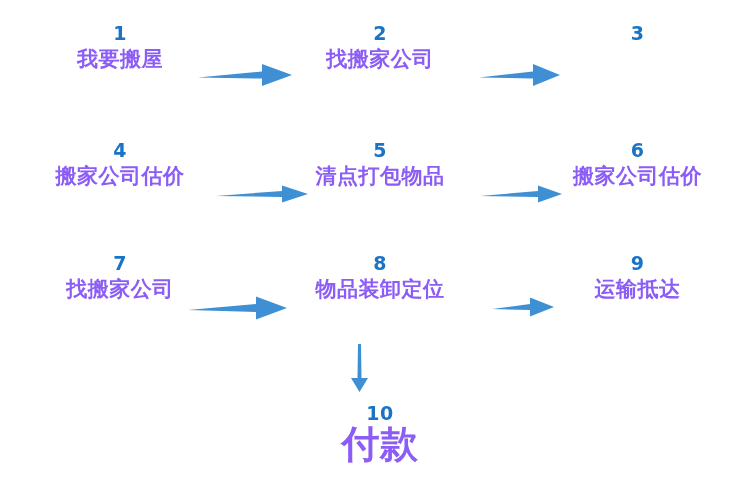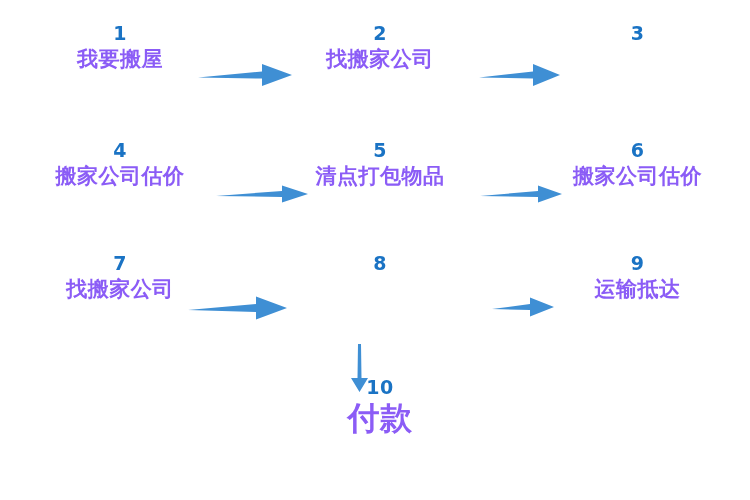--- a/index.html
+++ b/index.html
@@ -36,42 +36,42 @@
     color: #1a73c4;
   }
   .step-label {
     font-size: 21px;
     font-weight: bold;
     line-height: 30px;
     letter-spacing: 0.5px;
     color: #8b5cf6;
   }
   .step.big .step-label {
-    font-size: 32px;
+    font-size: 38px;
     line-height: 40px;
   }
 
   
   .arrow {
     position: absolute;
   }
   .arrow svg {
     display: block;
     overflow: visible;
   }
 
   
   .col-1 { left: 30px;  width: 180px; }
   .col-2 { left: 285px; width: 190px; }
   .col-3 { left: 545px; width: 185px; }
 
   .row-1 { top: 22px; }
   .row-2 { top: 139px; }
   .row-3 { top: 252px; }
-  .row-4 { top: 376px; }
+  .row-4 { top: 402px; }
 
   .center-col { left: 285px; width: 190px; }
 </style>
 </head>
 <body>
 
 <div id="flowchart">
 
   <div class="step col-1 row-1">
     <div class="step-number">1</div>
@@ -132,20 +132,21 @@
   </div>
 
   <div class="arrow" style="left:186px; top:293px;">
     <svg width="104" height="30" viewBox="0 0 104 30" aria-hidden="true">
       <path d="M2,17 L70,11 L70,3.5 L101,15 L70,26.5 L70,19 Z" fill="#3f8fd4"></path>
     </svg>
   </div>
 
   <div class="step col-2 row-3">
     <div class="step-number">8</div>
+    <div class="step-label">物品装卸定位</div>
   </div>
 
   <div class="arrow" style="left:490px; top:294px;">
     <svg width="66" height="26" viewBox="0 0 66 26" aria-hidden="true">
       <path d="M2,15 L40,10 L40,3.5 L64,13 L40,22.5 L40,16 Z" fill="#3f8fd4"></path>
     </svg>
   </div>
 
   <div class="step col-3 row-3">
     <div class="step-number">9</div>

